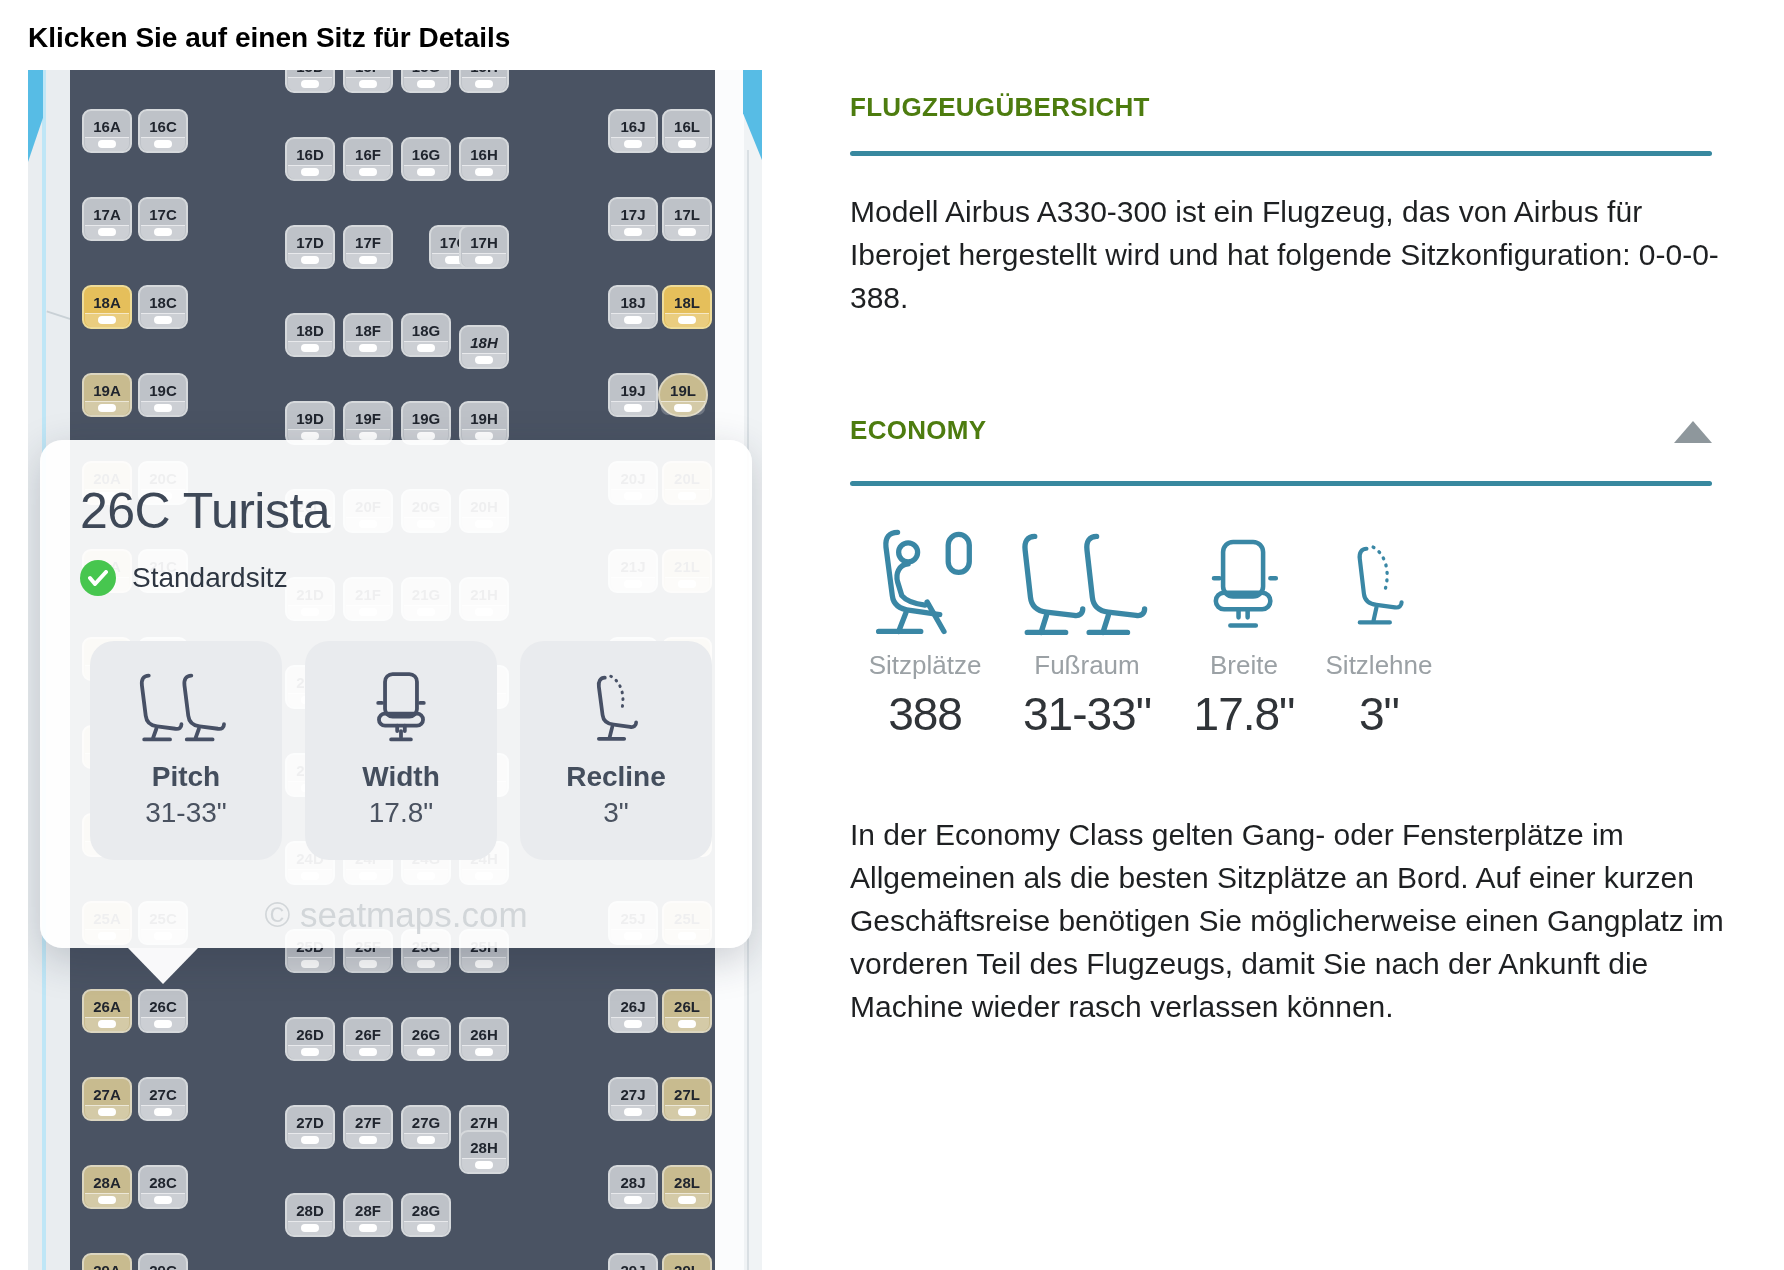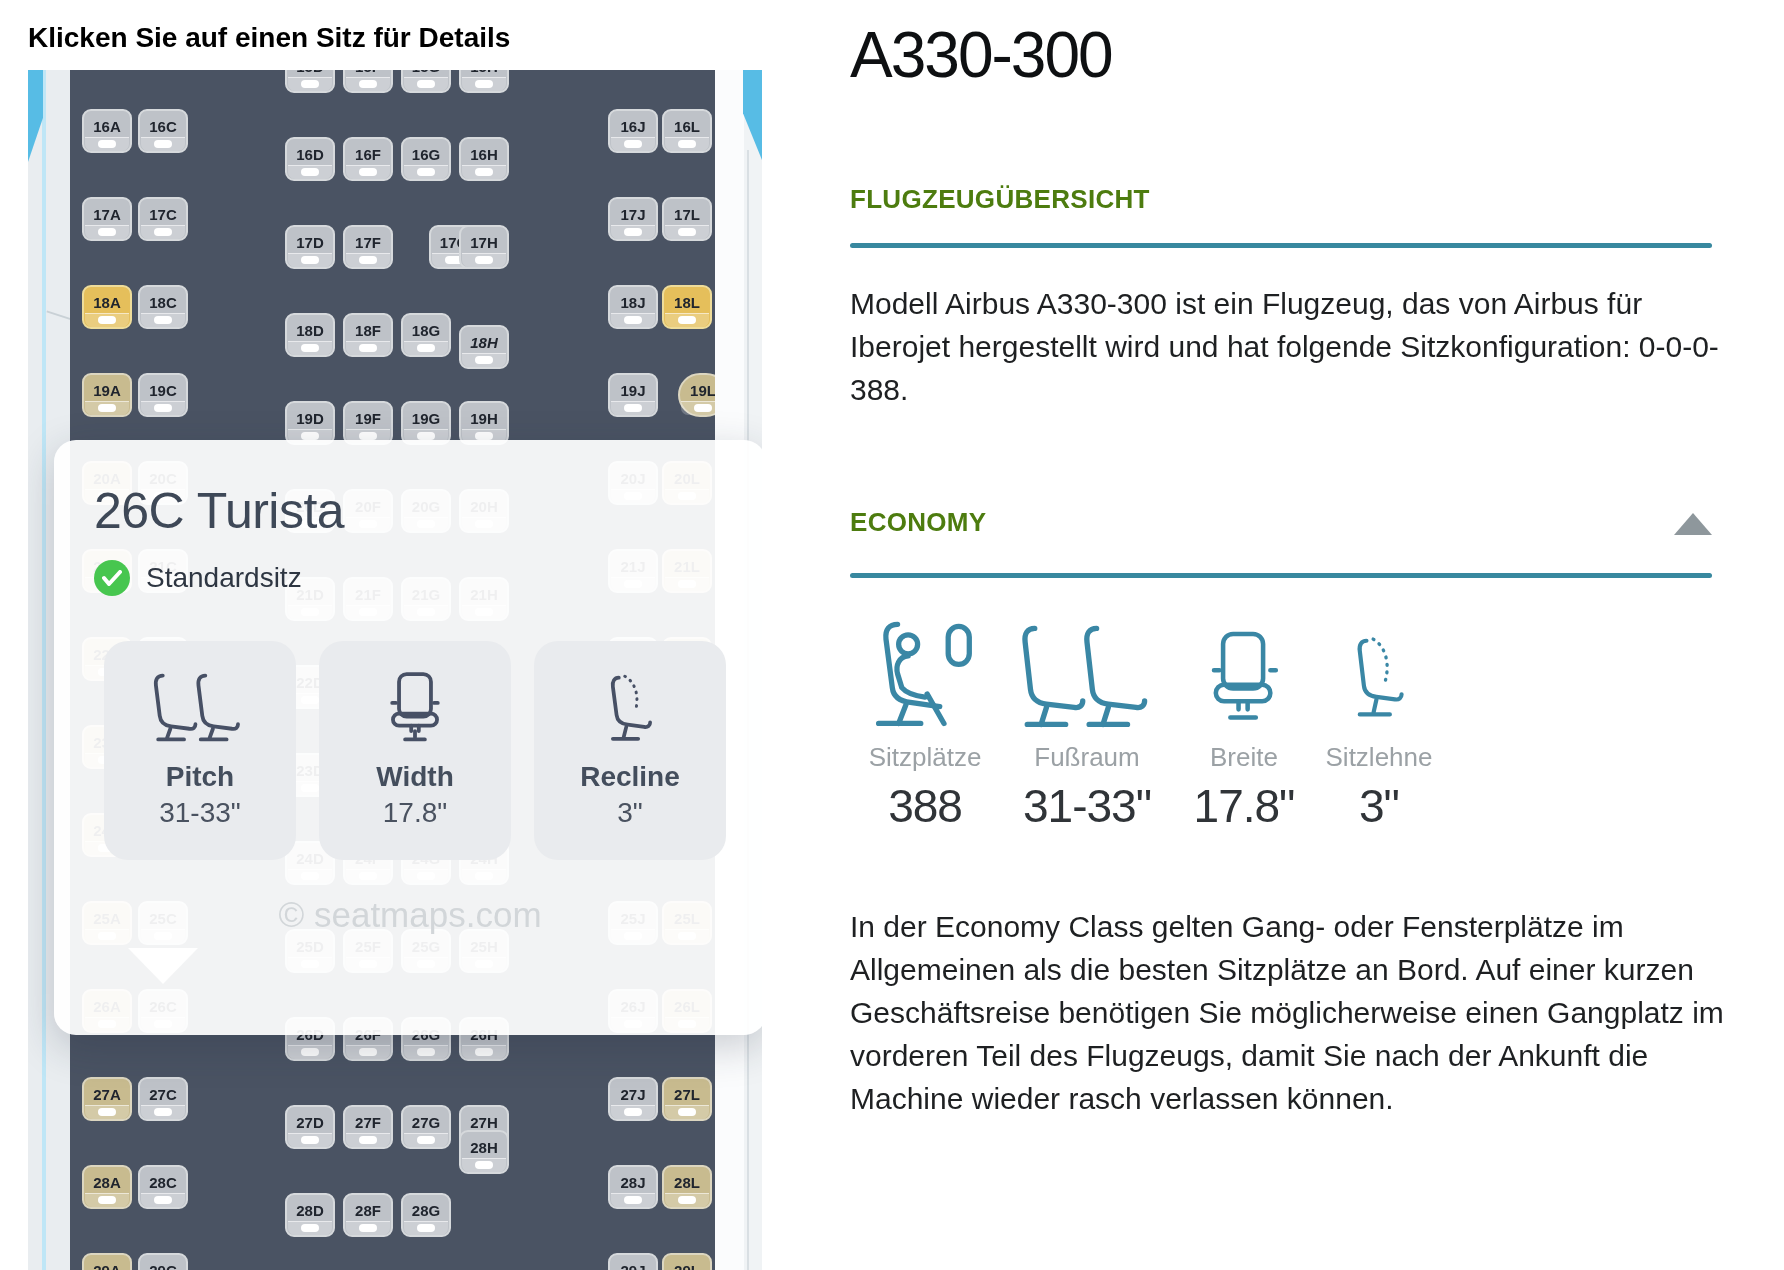--- a/index.html
+++ b/index.html
@@ -30,21 +30,21 @@
                   border-radius:0 0 7px 7px; background:rgba(255,255,255,0.22);
                   border-top:1px solid rgba(255,255,255,0.55); }
   .seat::after  { content:""; position:absolute; left:50%; bottom:3px; width:18px; height:8px;
                   margin-left:-9px; border-radius:4px; background:#ffffff; }
   .seat .seat-label { position:absolute; left:0; right:0; top:7px; text-align:center;
                       font-size:15px; font-weight:600; color:#20252e; }
   .seat.gold { background:#e5bf5b; border-color:#eedc9a; }
   .seat.tan  { background:#c8bb8f; border-color:#dcd6c0; }
 
   
-  .seat-popup { position:absolute; left:26px; top:370px; width:712px; height:595px;
+  .seat-popup { position:absolute; left:12px; top:370px; width:712px; height:508px;
                 background:rgba(255,255,255,0.93); border-radius:22px;
                 box-shadow:0 12px 40px rgba(30,40,60,0.22); z-index:5; }
   .popup-pointer { position:absolute; left:100px; top:878px; width:0; height:0; z-index:6;
                    border-left:35px solid transparent; border-right:35px solid transparent;
                    border-top:36px solid rgba(255,255,255,0.97); }
   .popup-title { position:absolute; left:40px; top:42px; font-size:50px; font-weight:500;
                  color:#3e4857; letter-spacing:-0.5px; }
   .popup-type-row { position:absolute; left:40px; top:120px; display:flex; align-items:center; }
   .check-badge { width:36px; height:36px; border-radius:50%; background:#47c64f;
                  display:flex; align-items:center; justify-content:center; }
@@ -189,21 +189,21 @@
       </div>
       <div class="seat gray" style="left: 331px; top: 331px;">
         <span class="seat-label">19G</span>
       </div>
       <div class="seat gray" style="left: 389px; top: 331px;">
         <span class="seat-label">19H</span>
       </div>
       <div class="seat gray" style="left: 538px; top: 303px;">
         <span class="seat-label">19J</span>
       </div>
-      <div class="seat tan" style="left: 608px; top: 303px; border-radius: 22px;">
+      <div class="seat tan" style="left: 588px; top: 303px; border-radius: 22px;">
         <span class="seat-label">19L</span>
       </div>
       <div class="seat tan" style="left: 12px; top: 391px;">
         <span class="seat-label">20A</span>
       </div>
       <div class="seat gray" style="left: 68px; top: 391px;">
         <span class="seat-label">20C</span>
       </div>
       <div class="seat gray" style="left: 215px; top: 419px;">
         <span class="seat-label">20D</span>
@@ -480,21 +480,20 @@
         <div class="card-label">Recline</div>
         <div class="card-value">3"</div>
       </div>
     </div>
     <div class="popup-watermark">© seatmaps.com</div>
   </div>
   <div class="popup-pointer"></div>
 </div>
 
 <div class="panel">
-  <div class="panel-title">A330-300</div>
 
   <div class="section-heading heading-overview">FLUGZEUGÜBERSICHT</div>
   <div class="rule rule-1"></div>
   <div class="para">Modell Airbus A330-300 ist ein Flugzeug, das von Airbus für Iberojet hergestellt wird und hat folgende Sitzkonfiguration: 0-0-0-388.</div>
 
   <div class="economy-header">
     <div class="section-heading">ECONOMY</div>
     <div class="collapse-triangle"></div>
   </div>
   <div class="rule rule-2"></div>

